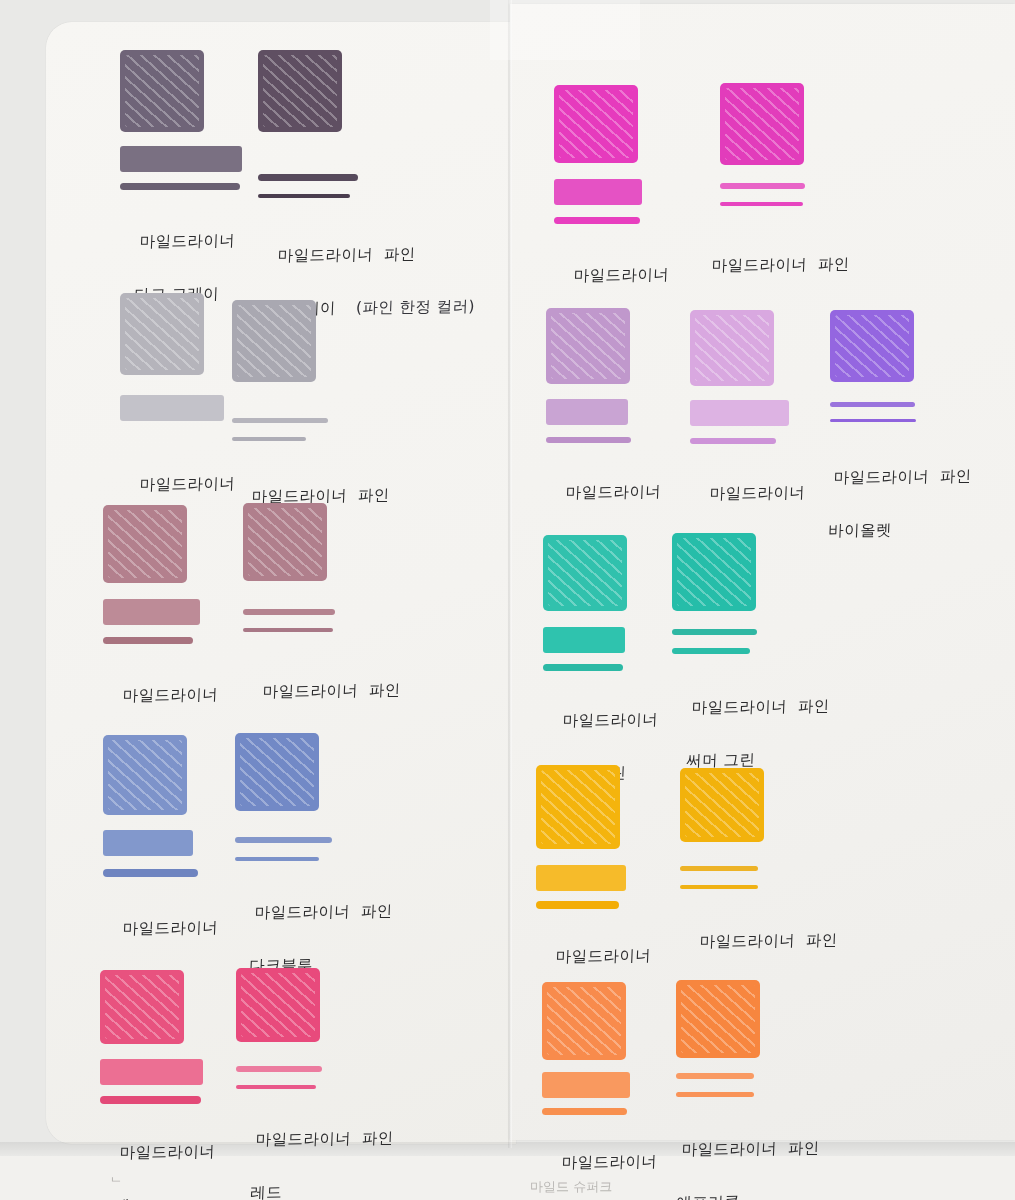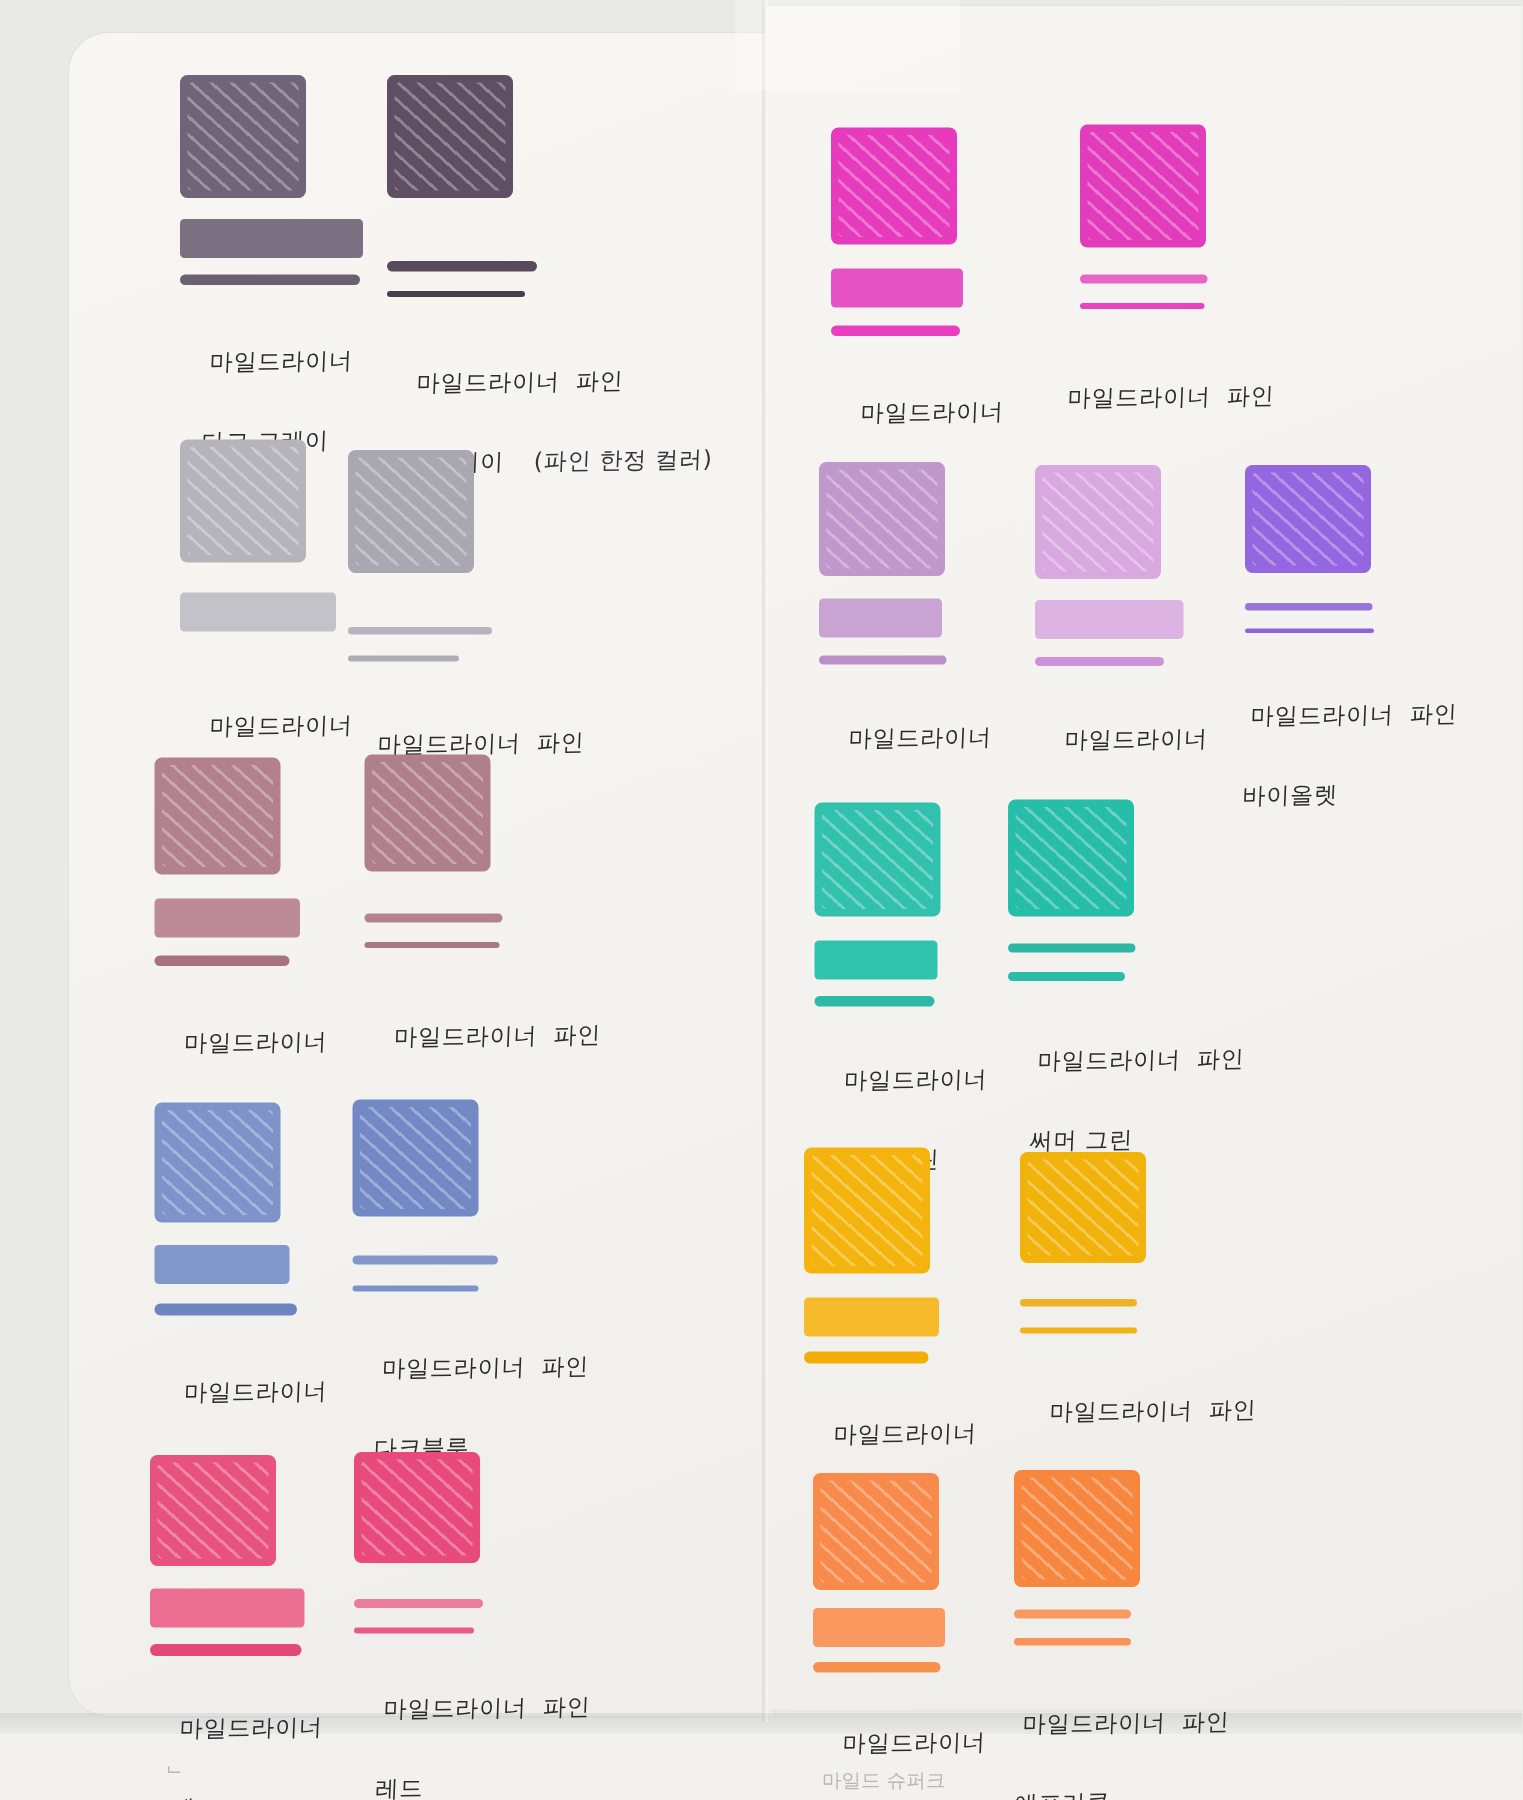--- a/index.html
+++ b/index.html
@@ -83,21 +83,21 @@
 </head>
 <body>
 
 <div id="sheet-left"></div>
 <div id="sheet-right"></div>
 <div id="seam"></div>
 <div id="top-strip"></div>
 <div id="bottom-edge"></div>
 <div id="next-page">
   <span class="ghost" style="left:110px;top:18px;">ᄂ</span>
-  <span class="ghost" style="left:548px;top:22px;">마일드 슈퍼크</span>
+  <span class="ghost" style="left:530px;top:22px;">마일드 슈퍼크</span>
 </div>
 
 <div class="group" style="left:120px;top:50px;width:170px;">
   <div class="sq hatch" style="background: rgb(111, 100, 120);"></div>
   <div class="broad" style="width: 122px; background: rgb(122, 112, 130);"></div>
   <div class="thin" style="width: 120px; background: rgb(106, 96, 114);"></div>
   <div class="caption">
     <span>마일드라이너</span>
     <span class="l2">다크 그레이</span>
   </div>

